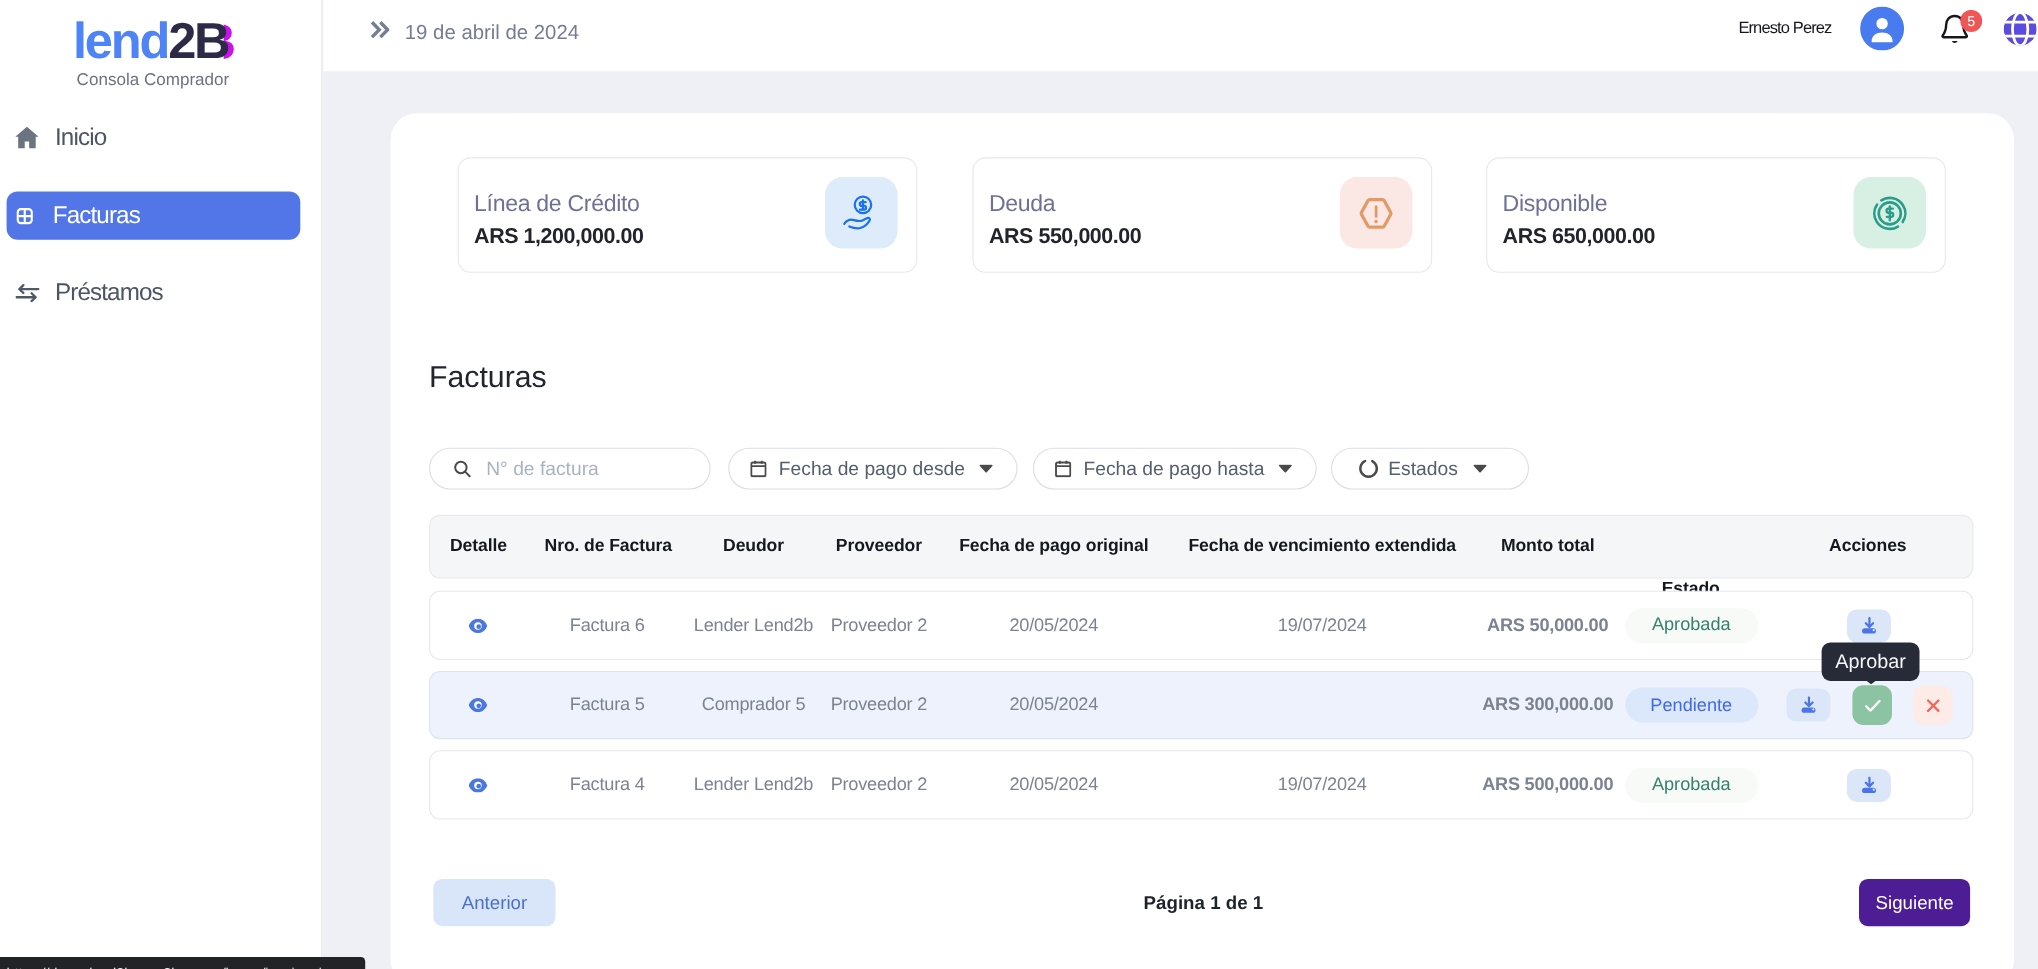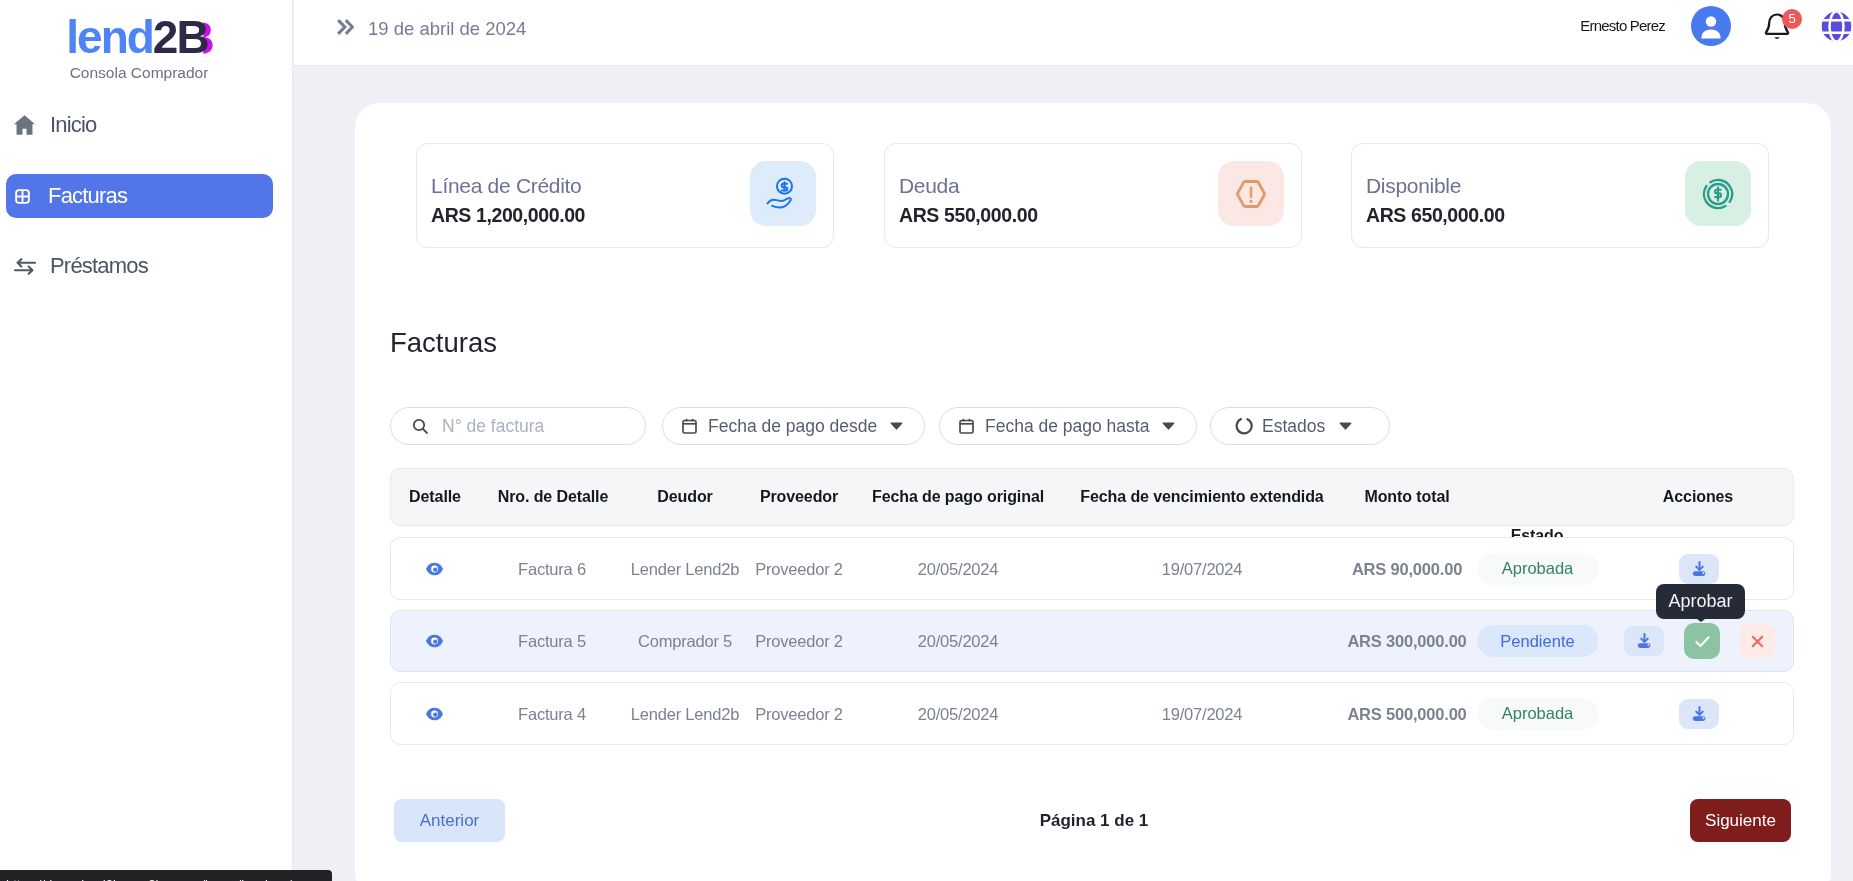--- a/index.html
+++ b/index.html
@@ -202,42 +202,42 @@
       <path d="M12.5 2.2A7.5 7.5 0 1 1 6 2.1" stroke-linecap="round"></path>
     </svg>
   <span style="margin-left:9px;">Estados</span>
   <svg style="margin-left:14px;" width="13" height="8" viewBox="0 0 13 8">
       <path d="M1.4 1.2h10.2L6.5 6.8z" fill="#4a4a4a" stroke="#4a4a4a" stroke-width="1.6" stroke-linejoin="round"></path>
     </svg>
 </div>
 
 <div class="trow" style="top:468px;height:58px;background:#f5f6f8;border-color:#e9eaee;">
   <span class="hcell" style="left:44px;">Detalle</span>
-  <span class="hcell" style="left:162px;">Nro. de Detalle</span>
+  <span class="hcell" style="left:162px;">Nro. de Factura</span>
   <span class="hcell" style="left:294px;">Deudor</span>
   <span class="hcell" style="left:408px;">Proveedor</span>
   <span class="hcell" style="left:567px;">Fecha de pago original</span>
   <span class="hcell" style="left:811px;">Fecha de vencimiento extendida</span>
   <span class="hcell" style="left:1016px;">Monto total</span>
   <span class="hcell" style="left:1146px;margin-top:39px;">Estado</span>
   <span class="hcell" style="left:1307px;">Acciones</span>
 </div>
 
 <div class="trow" style="top:537px;height:63px;">
   <svg class="abs" style="left:35px;top:50%;transform:translateY(-50%);" width="17" height="13" viewBox="0 0 17 13">
       <path d="M0 6.5C1.8 2.2 4.9 0 8.5 0c3.6 0 6.7 2.2 8.5 6.5-1.8 4.3-4.9 6.5-8.5 6.5C4.9 13 1.8 10.8 0 6.5z" fill="#4a78e0"></path>
       <circle cx="8.5" cy="6.5" r="3.4" fill="#fff"></circle>
       <circle cx="9.2" cy="7.2" r="2.1" fill="#4a78e0"></circle>
     </svg>
   <span class="cell" style="left:161px;">Factura 6</span>
   <span class="cell" style="left:294px;">Lender Lend2b</span>
   <span class="cell" style="left:408px;">Proveedor 2</span>
   <span class="cell" style="left:567px;">20/05/2024</span>
   <span class="cell" style="left:811px;">19/07/2024</span>
-  <span class="cell" style="left:1016px;font-weight:bold;">ARS 90,000.00</span>
+  <span class="cell" style="left:1016px;font-weight:bold;">ARS 50,000.00</span>
   <span class="badge-st" style="left:1146.5px;background:#f7faf7;color:#35806c;">Aprobada</span>
   <div class="btn-dl" style="left:1308px;">
     <svg width="17" height="16" viewBox="0 0 17 16">
         <g fill="none" stroke="#4a74e8" stroke-width="2" stroke-linecap="round" stroke-linejoin="round">
           <path d="M8.5 1v7.6"></path>
           <path d="m5.2 5.6 3.3 3.3 3.3-3.3"></path>
         </g>
         <rect x="1.8" y="10.2" width="12.6" height="4.8" rx="2.4" fill="#4a74e8"></rect>
         <circle cx="12.4" cy="11.9" r="1" fill="#dbe6f8"></circle>
       </svg>
@@ -300,17 +300,17 @@
         <rect x="1.8" y="10.2" width="12.6" height="4.8" rx="2.4" fill="#4a74e8"></rect>
         <circle cx="12.4" cy="11.9" r="1" fill="#dbe6f8"></circle>
       </svg>
   </div>
 </div>
 
 <div id="tooltip">Aprobar</div>
 
 <div class="pgbtn" style="left:394px;width:111px;background:#d9e5f8;color:#4a70cf;">Anterior</div>
 <div class="abs" style="left:994px;top:811px;width:200px;text-align:center;font-size:17px;font-weight:bold;color:#1d222c;">Página 1 de 1</div>
-<div class="pgbtn" style="left:1690px;width:101px;background:#7f1d1d;color:#fff;">Siguiente</div>
+<div class="pgbtn" style="left:1690px;width:101px;background:#4c1d95;color:#fff;">Siguiente</div>
 
 <div id="statusbar">
     <span>https://demo.lend2b.com?lang=es/home/invoices/approve-invoice</span>
   </div>
 
 </body></html>

